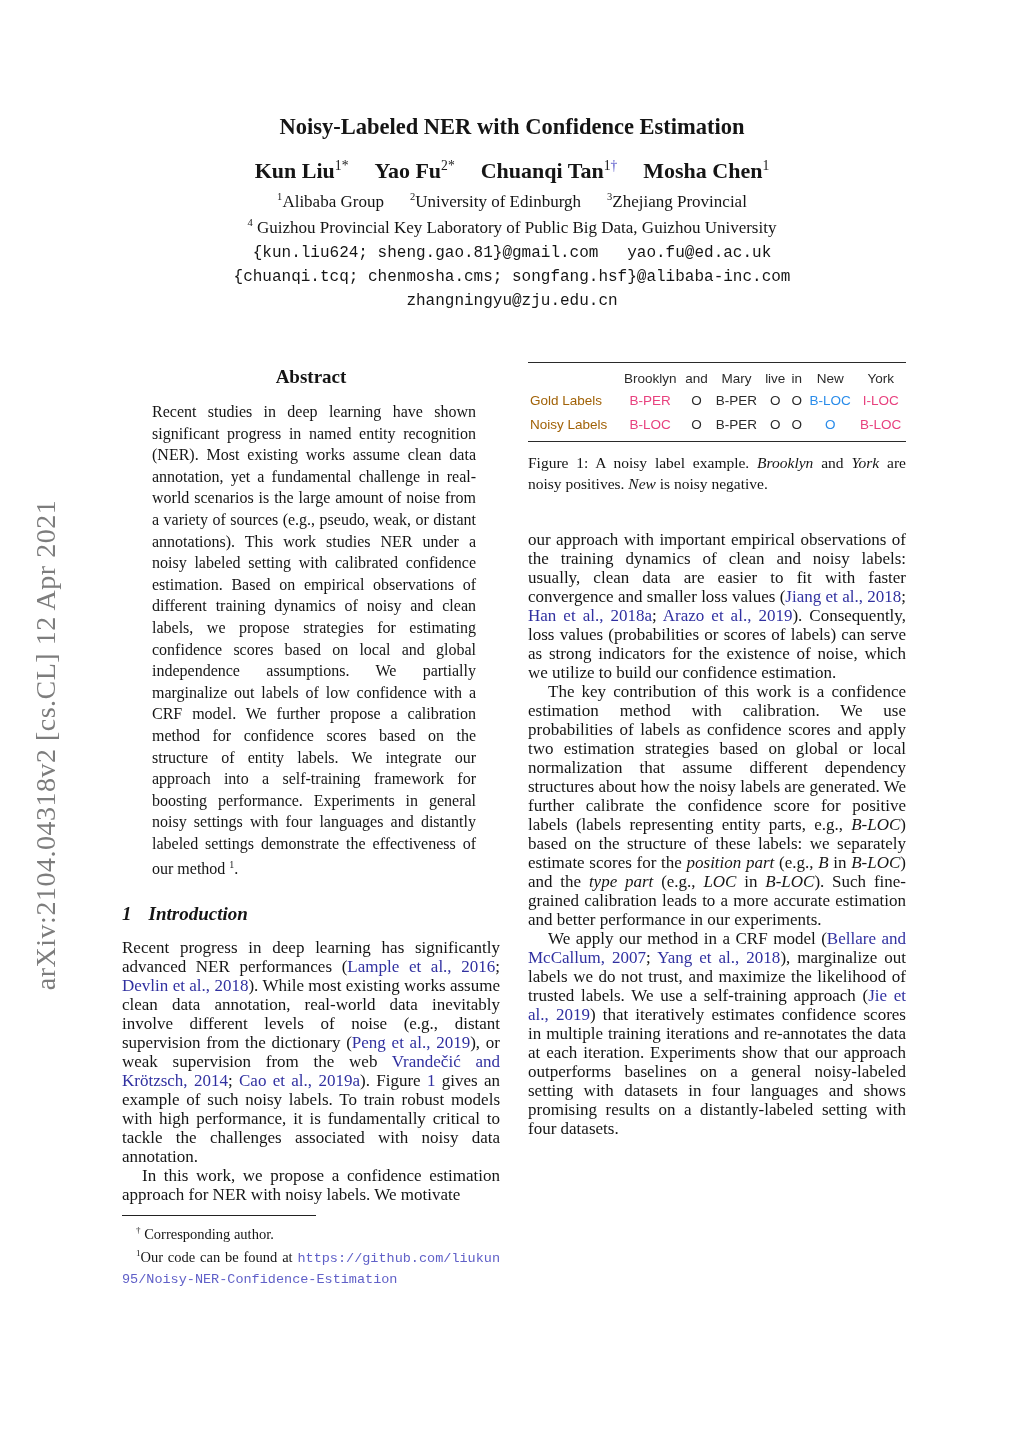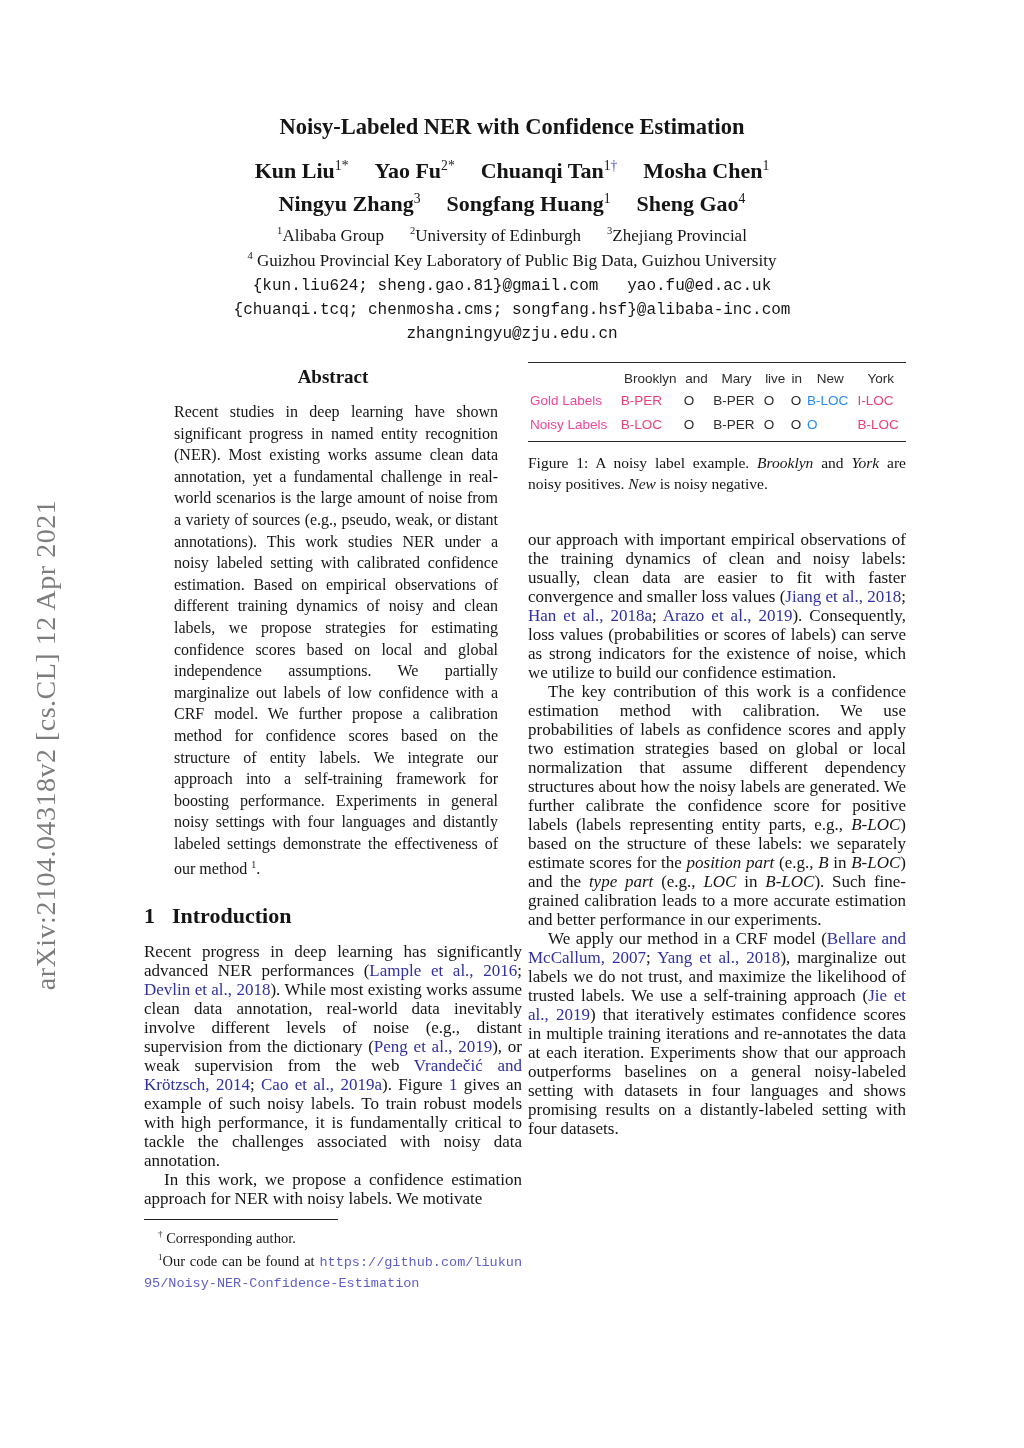--- a/index.html
+++ b/index.html
@@ -21,58 +21,57 @@
   .emails{font-family:"Liberation Mono", monospace;font-size:16px;margin:6px 0;white-space:pre;}
   .b{font-weight:bold;}
   .sup{vertical-align:super;font-size:0.62em;font-weight:normal;}
   .dag{color:#5050c8;}
   .gap{display:inline-block;width:26px;}
   .cite{color:#3030a0;}
   .link{color:#6060c8;}
   .it{font-style:italic;}
   .mono{font-family:"Liberation Mono", monospace;font-size:13.5px;word-break:break-all;}
   
-  .col-left{position:absolute;left:122px;top:366px;width:378px;margin-left:22px;}
+  .col-left{position:absolute;left:122px;top:366px;width:378px;}
   .col-right{position:absolute;left:528px;top:362px;width:378px;}
   .abstract-heading{text-align:center;font-weight:bold;font-size:19px;margin:0 0 13px 0;}
   .abstract-body{margin:0 24px 0 30px;font-size:16px;line-height:21.6px;text-align:justify;}
-  .section-heading{font-size:22px;font-weight:bold;margin:23px 0 13px 0;}
+  .section-heading{font-size:19px;font-weight:bold;margin:23px 0 13px 0;font-style:italic;}
   .section-heading .num{display:inline-block;margin-right:17px;}
   .para{font-size:17px;line-height:19px;text-align:justify;margin:0;}
   .indent{text-indent:20px;}
   .fnrule{width:194px;border-top:1.2px solid #222;margin-top:11px;}
   .footnotes{margin-top:5px;font-size:14.5px;line-height:18.8px;}
   .fn{margin:0;text-indent:14px;text-align:justify;}
   
   figure{margin:0;}
   .fig-table{
     width:100%;border-collapse:collapse;
     border-top:1.5px solid #2a2a2a;border-bottom:1.5px solid #2a2a2a;
     font-family:"Liberation Sans", sans-serif;font-size:13.5px;color:#2b2b2b;
   }
   .fig-table th{font-weight:normal;color:#2b2b2b;padding:8px 2px 7px 2px;text-align:center;}
-  .fig-table td{padding:0 2px 9px 2px;}
-  .fig-table .rowlabel{text-align:left;color:#ec4899;padding-left:2px;white-space:nowrap;}
+  .fig-table td{padding:0 2px 9px 2px;text-align:center;}
+  .fig-table .rowlabel{text-align:left;color:#a16207;padding-left:2px;white-space:nowrap;}
   .pink{color:#e8417e;}
   .blue{color:#2a8cea;}
   .dark{color:#2b2b2b;}
   .caption{font-size:15.5px;line-height:20.6px;margin-top:11px;text-align:justify;}
   .body-start{margin-top:36px;}
 </style>
 </head>
 <body>
 
 <div class="page">
 
   <div class="watermark">arXiv:2104.04318v2  [cs.CL]  12 Apr 2021</div>
 
   <header class="header">
     <div class="title">Noisy-Labeled NER with Confidence Estimation</div>
     <div class="authors"><span class="b">Kun Liu</span><span class="sup">1*</span><span class="gap"></span><span class="b">Yao Fu</span><span class="sup">2*</span><span class="gap"></span><span class="b">Chuanqi Tan</span><span class="sup">1</span><span class="sup dag">†</span><span class="gap"></span><span class="b">Mosha Chen</span><span class="sup">1</span></div>
-    <div class="authors"><span class="b">Ningyu Zhang</span><span class="sup">3</span><span class="gap"></span><span class="b">Songfang Huang</span><span class="sup">1</span><span class="gap"></span><span class="b">Sheng Gao</span><span class="sup">4</span></div>
     <div class="affil"><span class="sup">1</span><span>Alibaba Group</span><span class="gap"></span><span class="sup">2</span><span>University of Edinburgh</span><span class="gap"></span><span class="sup">3</span><span>Zhejiang Provincial</span></div>
     <div class="affil"><span class="sup">4</span><span> Guizhou Provincial Key Laboratory of Public Big Data, Guizhou University</span></div>
     <div class="emails">{kun.liu624; sheng.gao.81}@gmail.com   yao.fu@ed.ac.uk</div>
     <div class="emails">{chuanqi.tcq; chenmosha.cms; songfang.hsf}@alibaba-inc.com</div>
     <div class="emails">zhangningyu@zju.edu.cn</div>
   </header>
 
   <section class="col-left">
     <div class="abstract-heading">Abstract</div>
     <p class="abstract-body"><span>Recent studies in deep learning have shown significant progress in named entity recognition (NER). Most existing works assume clean data annotation, yet a fundamental challenge in real-world scenarios is the large amount of noise from a variety of sources (e.g., pseudo, weak, or distant annotations). This work studies NER under a noisy labeled setting with calibrated confidence estimation. Based on empirical observations of different training dynamics of noisy and clean labels, we propose strategies for estimating confidence scores based on local and global independence assumptions. We partially marginalize out labels of low confidence with a CRF model. We further propose a calibration method for confidence scores based on the structure of entity labels. We integrate our approach into a self-training framework for boosting performance. Experiments in general noisy settings with four languages and distantly labeled settings demonstrate the effectiveness of our method </span><span class="sup">1</span><span>.</span></p>

